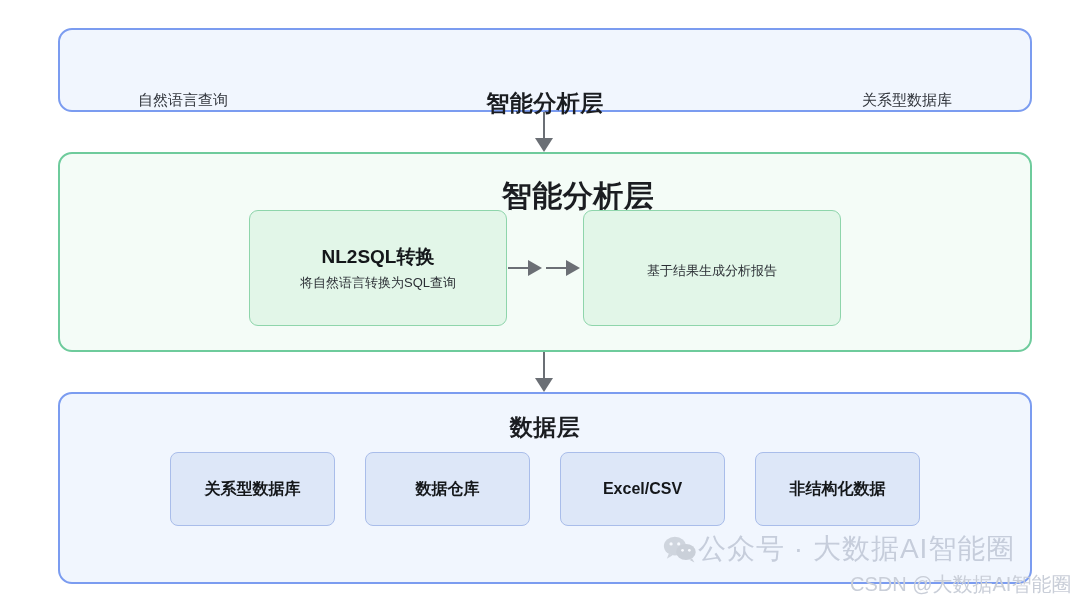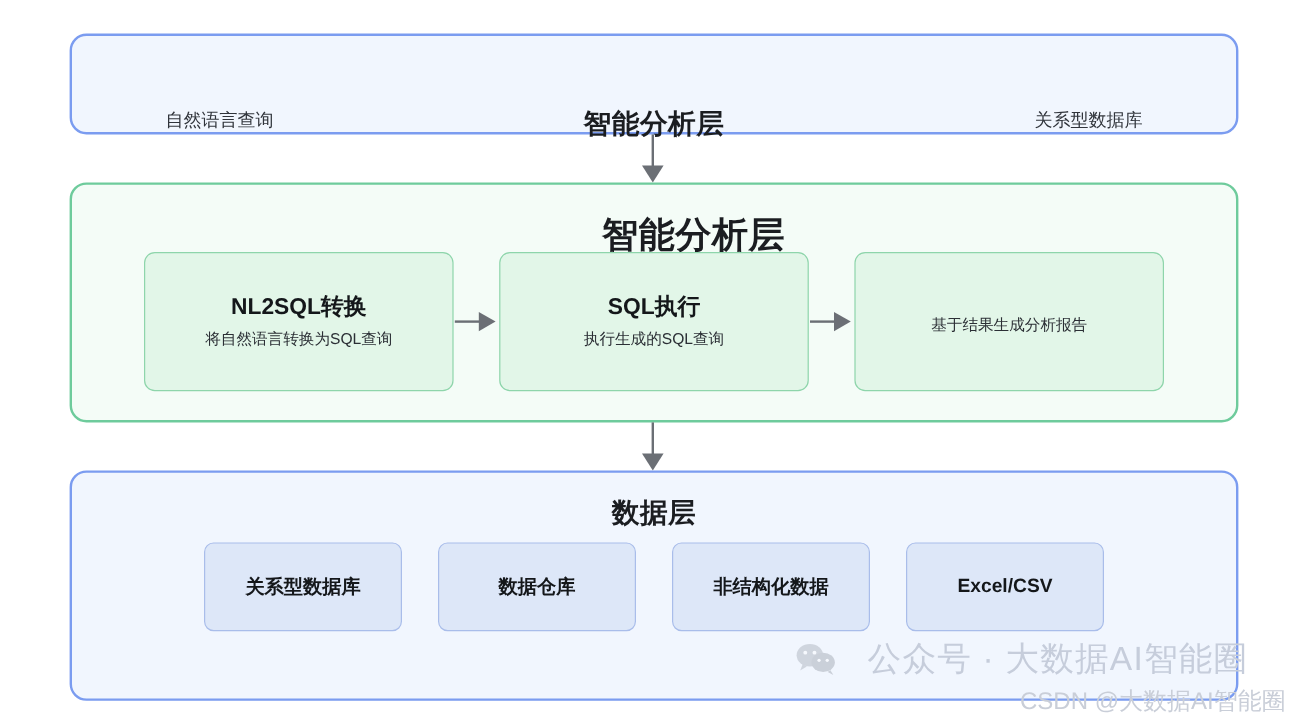--- a/index.html
+++ b/index.html
@@ -226,21 +226,21 @@
     border-left: 14px solid #6b6f75;
   }
 
   
   .watermark {
     position: absolute;
     left: 663px;
     top: 530px;
     display: flex;
     align-items: center;
-    gap: 26px;
+    gap: 1px;
     pointer-events: none;
   }
   .wechat-icon {
     width: 34px;
     height: 28px;
     opacity: 0.38;
   }
   .watermark-text {
     font-size: 28px;
     color: #c6cddb;
@@ -282,24 +282,20 @@
         <div class="step-desc">将自然语言转换为SQL查询</div>
       </div>
 
       <div class="arrow-gap">
         <div class="h-arrow">
           <div class="stem"></div>
           <div class="head"></div>
         </div>
       </div>
 
-      <div class="step-card">
-        <div class="step-title">SQL执行</div>
-        <div class="step-desc">执行生成的SQL查询</div>
-      </div>
 
       <div class="arrow-gap">
         <div class="h-arrow">
           <div class="stem"></div>
           <div class="head"></div>
         </div>
       </div>
 
       <div class="step-card">
         <div class="step-desc">基于结果生成分析报告</div>
@@ -312,22 +308,22 @@
     <div class="stem"></div>
     <div class="head"></div>
   </div>
 
   <div class="layer blue" id="layer-data">
     <div class="layer-title">数据层</div>
 
     <div class="source-row">
       <div class="source-card">关系型数据库</div>
       <div class="source-card">数据仓库</div>
+      <div class="source-card">Excel/CSV</div>
       <div class="source-card">非结构化数据</div>
-      <div class="source-card">Excel/CSV</div>
     </div>
   </div>
 
   <div class="watermark">
     <svg class="wechat-icon" viewBox="0 0 40 32">
       <ellipse cx="14" cy="12.5" rx="13" ry="11" fill="#9aa0ab"></ellipse>
       <path d="M7 21 L4.5 27.5 L11 23.5 Z" fill="#9aa0ab"></path>
       <circle cx="9.5" cy="10" r="1.9" fill="#ffffff"></circle>
       <circle cx="18.5" cy="10" r="1.9" fill="#ffffff"></circle>
       <ellipse cx="27" cy="19.5" rx="11.5" ry="9.5" fill="#8d939e"></ellipse>

